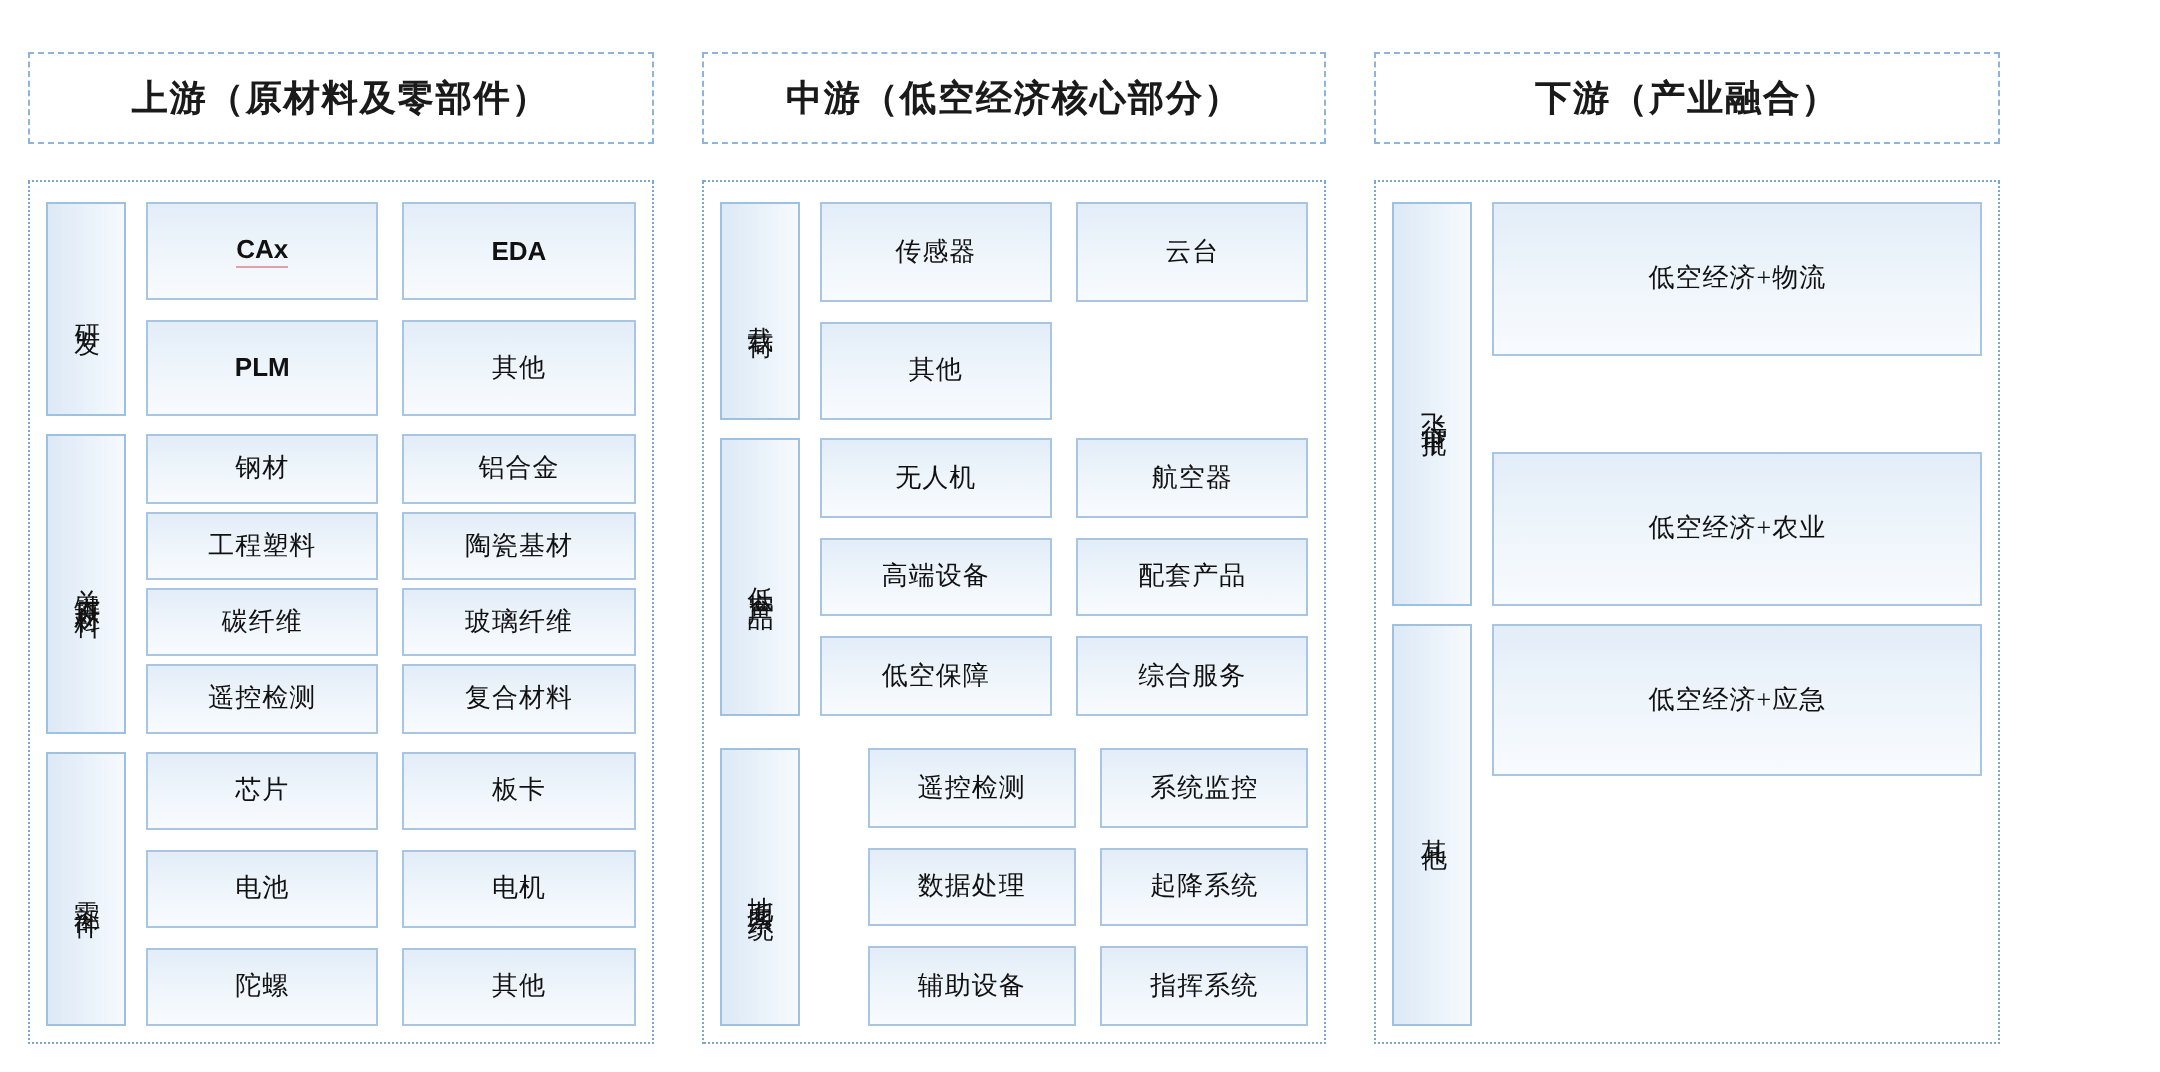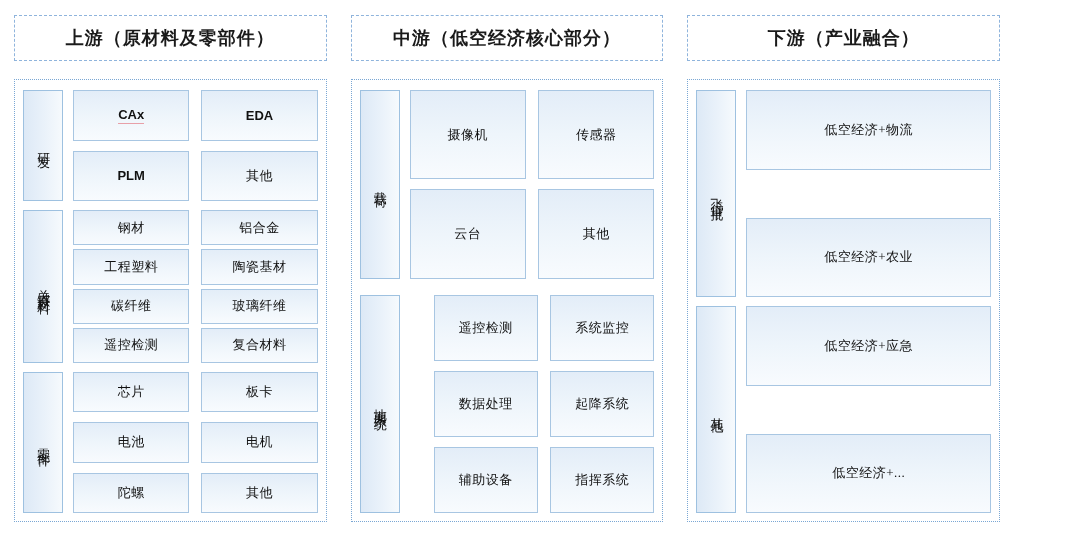--- a/index.html
+++ b/index.html
@@ -12,22 +12,23 @@
     height: 536px;
     font-family: "Liberation Serif", "DejaVu Serif", serif;
     overflow: hidden;
   }
   #chain {
     position: relative;
     width: 1014px;
     height: 536px;
     display: flex;
     box-sizing: border-box;
-    padding: 9px 8px 8px 8px;
+    padding: 20px 8px 8px 8px;
     gap: 12px;
+    justify-content: flex-end;
   }
   .column {
     flex: 1 1 0;
     display: flex;
     flex-direction: column;
     min-width: 0;
   }
   .col-header {
     border: 1px dashed #8fb4dc;
     height: 44px;
@@ -181,24 +182,36 @@
     <div class="column">
       <div class="col-header">
         <div class="col-header-text">中游（低空经济核心部分）</div>
       </div>
       <div class="col-body">
         <div class="group">
           <div class="side-label">
             <div class="side-label-text">载荷</div>
           </div>
           <div class="cells rows-2">
-            <div class="cell">摄像机</div>
             <div class="cell">传感器</div>
             <div class="cell">云台</div>
             <div class="cell">其他</div>
+          </div>
+        </div>
+        <div class="group">
+          <div class="side-label">
+            <div class="side-label-text">低空产品</div>
+          </div>
+          <div class="cells rows-3">
+            <div class="cell">无人机</div>
+            <div class="cell">航空器</div>
+            <div class="cell">高端设备</div>
+            <div class="cell">配套产品</div>
+            <div class="cell">低空保障</div>
+            <div class="cell">综合服务</div>
           </div>
         </div>
         <div class="group group-gap-big">
           <div class="side-label">
             <div class="side-label-text">地面系统</div>
           </div>
           <div class="cells rows-3">
             <div class="cell">遥控检测</div>
             <div class="cell">系统监控</div>
             <div class="cell">数据处理</div>
@@ -222,18 +235,17 @@
             <div class="cell">低空经济+物流</div>
             <div class="cell">低空经济+农业</div>
           </div>
         </div>
         <div class="group">
           <div class="side-label">
             <div class="side-label-text">其他</div>
           </div>
           <div class="cells rows-2 single">
             <div class="cell">低空经济+应急</div>
-            <div class="cell">低空经济+...</div>
           </div>
         </div>
       </div>
     </div>
   </div>
 
 </body></html>

